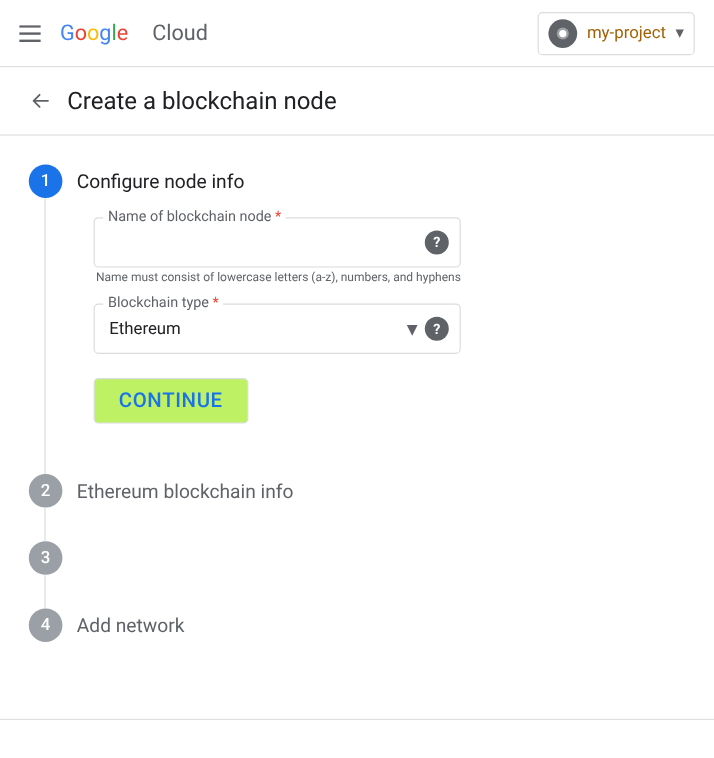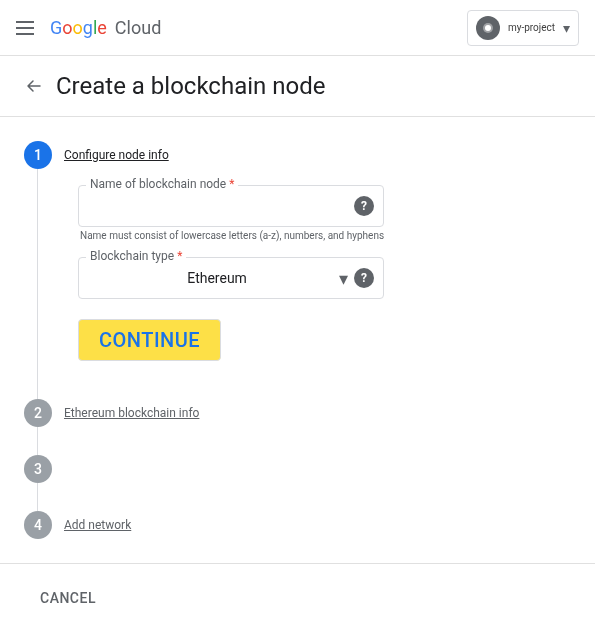--- a/index.html
+++ b/index.html
@@ -49,21 +49,21 @@
     .logo-g { color: #4285f4; }
     .logo-o1 { color: #ea4335; }
     .logo-o2 { color: #fbbc05; }
     .logo-g2 { color: #4285f4; }
     .logo-l { color: #34a853; }
     .logo-e { color: #ea4335; }
 
     .logo-cloud {
       color: #5f6368;
       font-size: 18px;
-      margin-left: 4px;
+      margin-left: 16px;
     }
 
     .project-selector {
       display: flex;
       align-items: center;
       border: 1px solid #dadce0;
       border-radius: 4px;
       padding: 4px 8px;
       cursor: pointer;
       margin-left: auto;
@@ -77,22 +77,22 @@
       border-radius: 50%;
       background: #5f6368;
       display: flex;
       align-items: center;
       justify-content: center;
       color: white;
       font-size: 12px;
     }
 
     .project-name {
-      font-size: 10px;
-      color: #404040;
+      font-size: 14px;
+      color: #a16207;
       max-width: 120px;
       overflow: hidden;
       text-overflow: ellipsis;
       white-space: nowrap;
     }
 
     .chevron-down {
       color: #5f6368;
       font-size: 14px;
     }
@@ -108,21 +108,21 @@
 
     .back-arrow {
       color: #5f6368;
       font-size: 20px;
       cursor: pointer;
       display: flex;
       align-items: center;
     }
 
     .page-title {
-      font-size: 24px;
+      font-size: 20px;
       color: #202124;
       font-weight: 400;
     }
 
     
     .main-content {
       padding: 24px 24px;
     }
 
     
@@ -154,24 +154,23 @@
       background: #1a73e8;
       color: white;
     }
 
     .step-number.inactive {
       background: #9aa0a6;
       color: white;
     }
 
     .step-title {
-      font-size: 12px;
+      font-size: 16px;
       color: #202124;
       font-weight: 400;
-      text-decoration: underline;
     }
 
     .step-title.inactive {
       color: #5f6368;
     }
 
     .step-line {
       width: 1px;
       background: #dadce0;
       margin-left: 13px;
@@ -258,21 +257,20 @@
       width: 100%;
       border: 1px solid #dadce0;
       border-radius: 4px;
       padding: 12px 40px 12px 12px;
       font-size: 14px;
       color: #202124;
       appearance: none;
       background: white;
       cursor: pointer;
       outline: none;
-      text-align: center;
     }
 
     .select-arrow {
       position: absolute;
       right: 36px;
       top: 50%;
       transform: translateY(-50%);
       color: #5f6368;
       pointer-events: none;
       font-size: 18px;
@@ -290,26 +288,26 @@
       color: white;
       display: flex;
       align-items: center;
       justify-content: center;
       font-size: 12px;
       font-weight: bold;
       cursor: pointer;
     }
 
     .continue-btn {
-      background: #fde047;
+      background: #bef264;
       color: #1a73e8;
       border: 1px solid #dadce0;
       border-radius: 4px;
       padding: 8px 20px;
-      font-size: 20px;
+      font-size: 17px;
       font-weight: 500;
       letter-spacing: 0.5px;
       cursor: pointer;
       text-transform: uppercase;
     }
 
     
     .step-row {
       display: flex;
       flex-direction: column;
@@ -456,14 +454,13 @@
   <div class="step-row">
     <div class="step-header">
       <div class="step-number inactive">4</div>
       <span class="step-title inactive">Add network</span>
     </div>
   </div>
 
 </div>
 
 <div class="action-bar">
-  <button class="cancel-btn">CANCEL</button>
 </div>
 
 </body></html>

